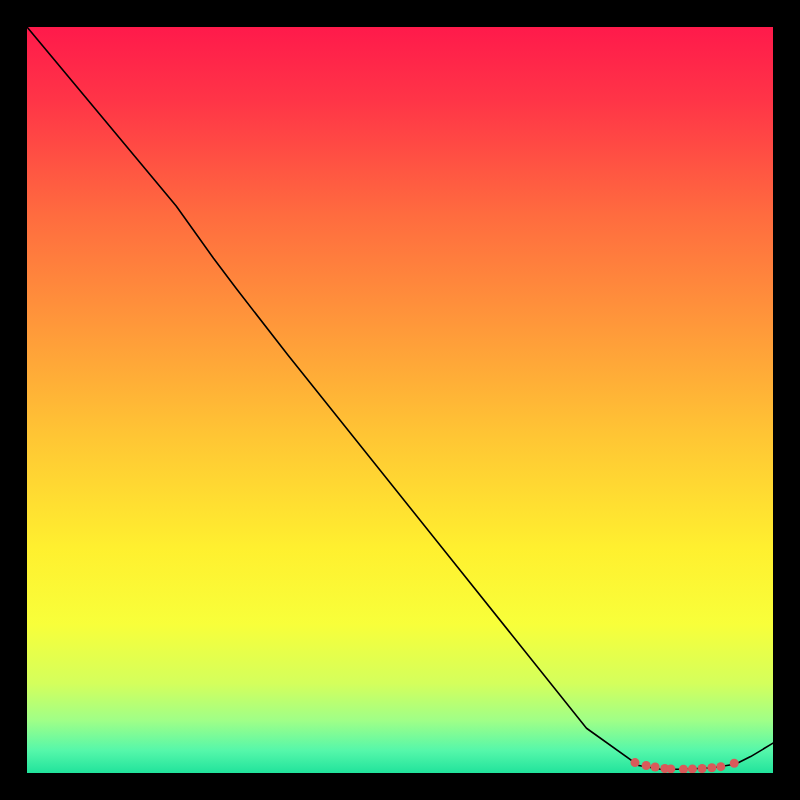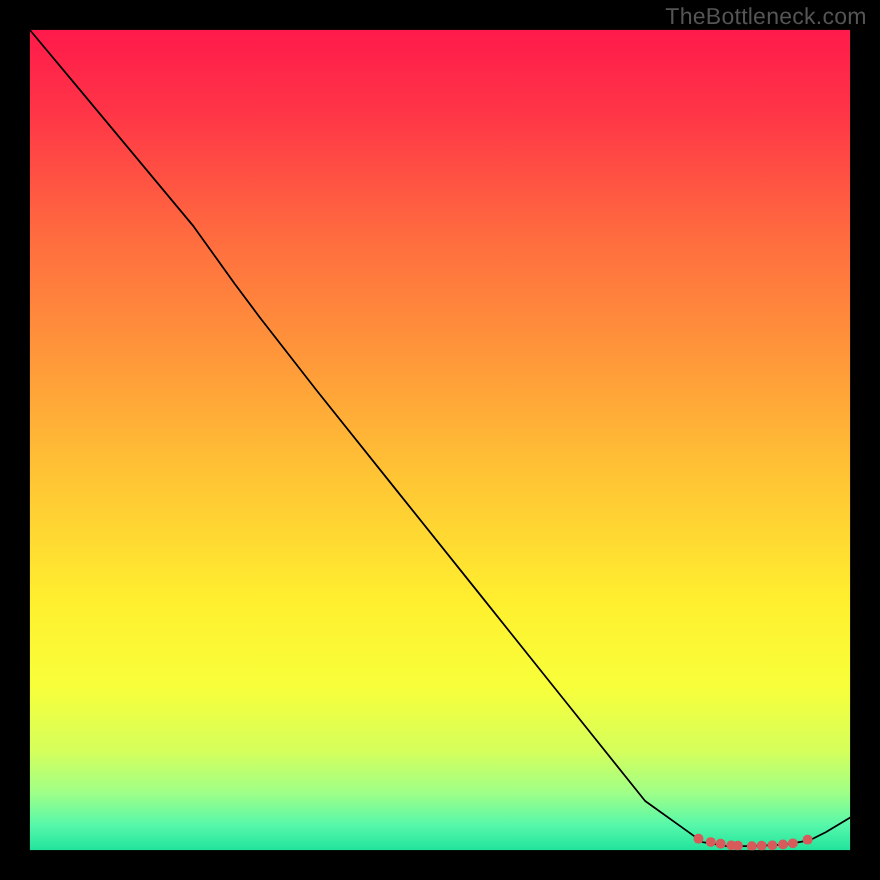--- a/index.html
+++ b/index.html
@@ -36,21 +36,20 @@
   }
   .plot svg {
     display: block;
   }
 </style>
 </head>
 <body>
 
 <div class="frame">
 
-  <div class="watermark">TheBottleneck.com</div>
 
   <div class="plot">
     <svg id="plot-svg" width="746" height="746" viewBox="0 0 746 746">
       <defs>
         <linearGradient id="bg-grad" x1="0" y1="0" x2="0" y2="1">
             <stop offset="0%" stop-color="#ff1a4b"></stop>
             <stop offset="10%" stop-color="#ff3547"></stop>
             <stop offset="25%" stop-color="#ff6b3f"></stop>
             <stop offset="40%" stop-color="#ff983a"></stop>
             <stop offset="55.00000000000001%" stop-color="#ffc634"></stop>

